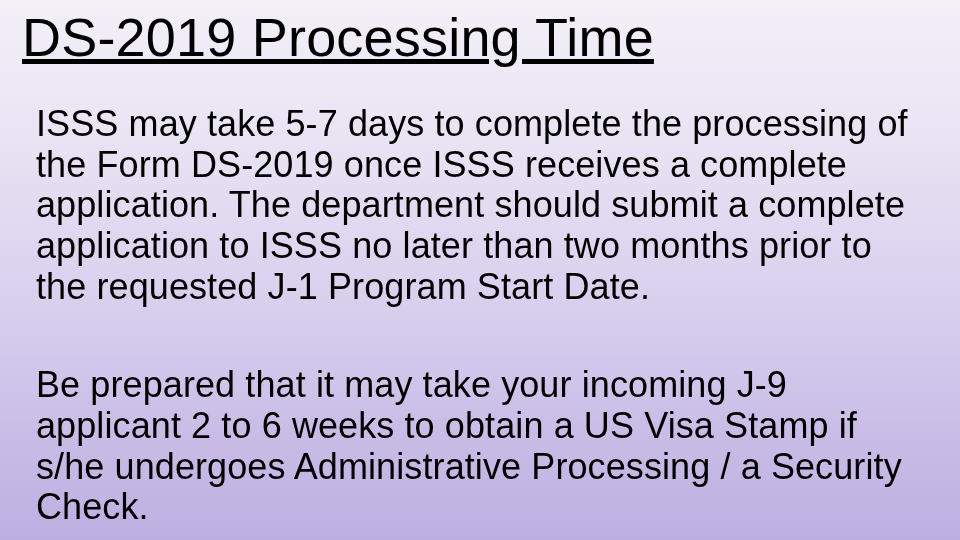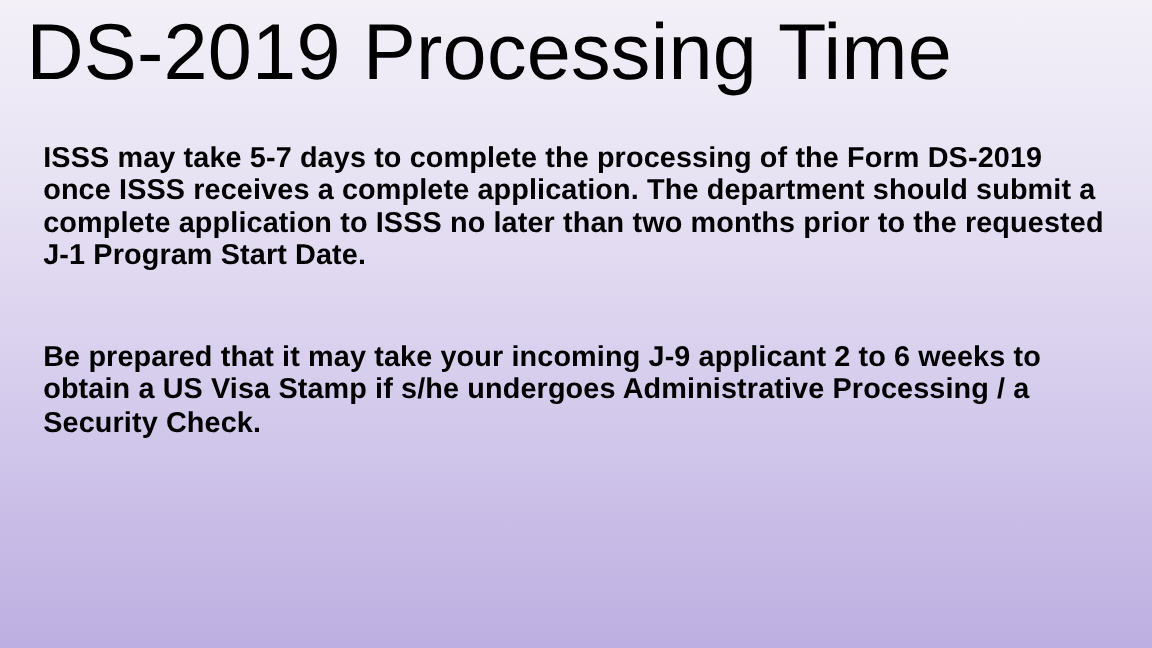--- a/index.html
+++ b/index.html
@@ -14,33 +14,34 @@
     font-family: Arial, Helvetica, sans-serif;
     color: #000;
   }
   .slide {
     box-sizing: border-box;
     width: 100%;
     height: 100%;
     padding: 6px 28px 0 22px;
   }
   .title {
-    font-size: 66px;
+    font-size: 54px;
     font-weight: 400;
     letter-spacing: 0.2px;
     margin: 0 0 36px 0;
     line-height: 1.15;
+    text-decoration: underline;
   }
   .body-text {
     padding-left: 14px;
     padding-right: 8px;
   }
   .para {
-    font-size: 24px;
-    font-weight: 700;
+    font-size: 36px;
+    font-weight: 400;
     line-height: 1.13;
     margin: 0 0 58px 0;
     letter-spacing: 0.1px;
   }
 </style>
 </head>
 <body>
 
 <div class="slide">
   <h1 class="title">DS-2019 Processing Time</h1>

